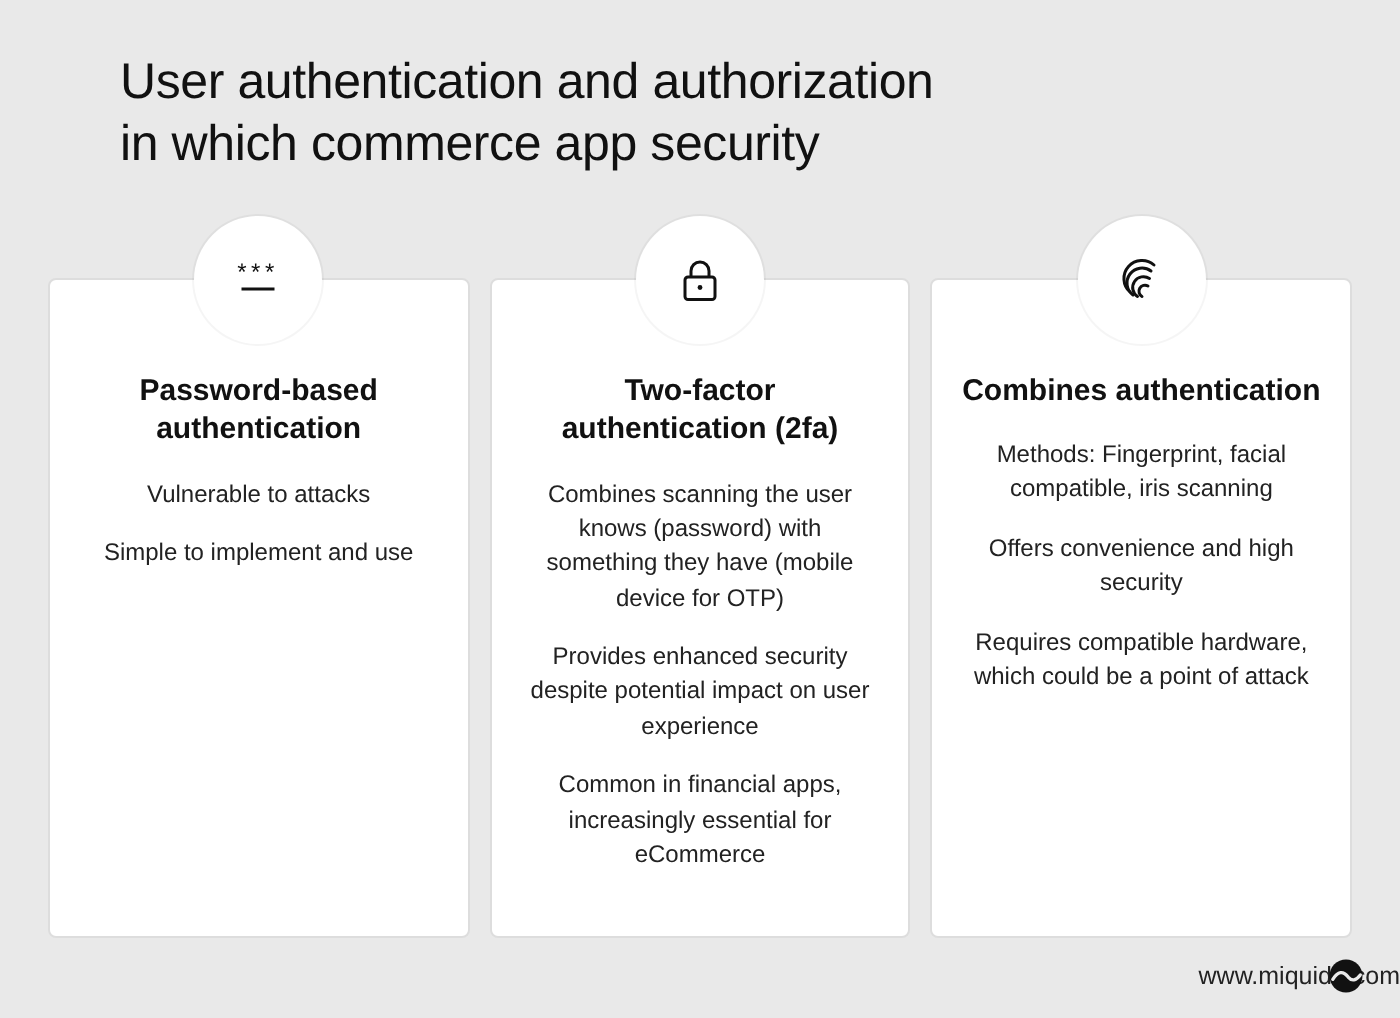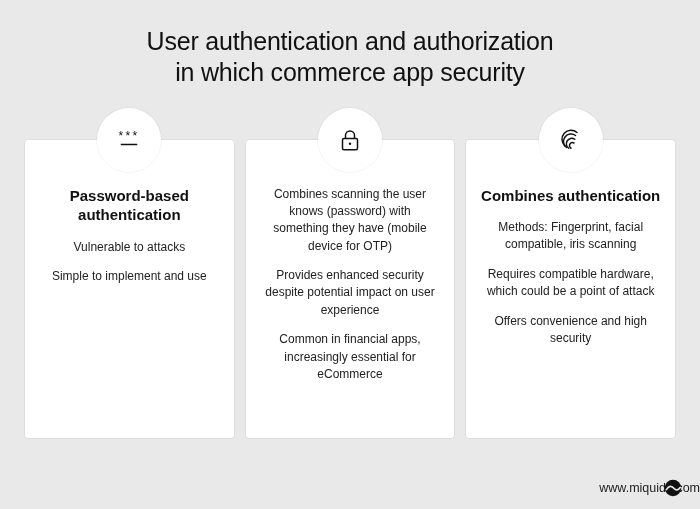--- a/index.html
+++ b/index.html
@@ -6,21 +6,21 @@
   html, body { width: 700px; height: 509px; }
   body {
     background: #e9e9e9;
     font-family: -apple-system, BlinkMacSystemFont, "Segoe UI", Arial, sans-serif;
     color: #111;
     position: relative;
     border-radius: 12px;
     overflow: hidden;
   }
   .title {
-    text-align: center;
+    text-align: left;
     font-size: 25px;
     font-weight: 500;
     line-height: 1.25;
     padding: 26px 60px 0 60px;
     letter-spacing: -0.2px;
   }
   .cards {
     display: flex;
     gap: 10px;
     padding: 50px 24px 0 24px;
@@ -104,38 +104,39 @@
   </div>
 
   <div class="card">
     <div class="icon-circle">
       <svg viewBox="0 0 40 40" fill="none" stroke="#111" stroke-width="2">
         <rect x="10" y="18" width="20" height="15" rx="2"></rect>
         <path d="M14 18 v-4 a6 6 0 0 1 12 0 v4"></path>
         <circle cx="20" cy="25" r="1.6" fill="#111" stroke="none"></circle>
       </svg>
     </div>
+    <h3>Two-factor authentication (2fa)</h3>
     <p>Combines scanning the user knows (password) with something they have (mobile device for OTP)</p>
     <p>Provides enhanced security despite potential impact on user experience</p>
     <p>Common in financial apps, increasingly essential for eCommerce</p>
   </div>
 
   <div class="card">
     <div class="icon-circle">
       <svg viewBox="0 0 40 40" fill="none" stroke="#111" stroke-width="2" stroke-linecap="round">
         <path d="M12 28 a12 12 0 0 1 16 -18"></path>
         <path d="M14 30 a9 9 0 0 1 12 -16"></path>
         <path d="M17 31 a6 6 0 0 1 8 -12"></path>
         <path d="M20 31 a3 3 0 0 1 4 -7"></path>
       </svg>
     </div>
     <h3>Combines authentication</h3>
     <p>Methods: Fingerprint, facial compatible, iris scanning</p>
+    <p>Offers convenience and high security</p>
     <p>Requires compatible hardware, which could be a point of attack</p>
-    <p>Offers convenience and high security</p>
   </div>
 
 </div>
 
 <div class="footer">www.miquido.com</div>
 
 <div class="logo">
   <svg viewBox="0 0 40 40">
     <circle cx="20" cy="20" r="15" fill="#111"></circle>
     <path d="M8 23 Q15 12 22 21 Q27 27 33 19" fill="none" stroke="#e9e9e9" stroke-width="3" stroke-linecap="round"></path>

